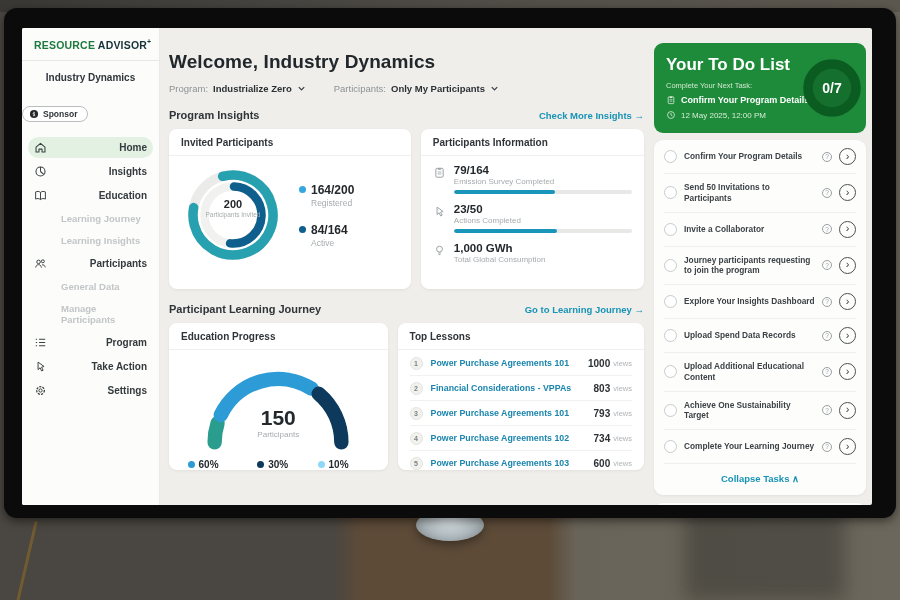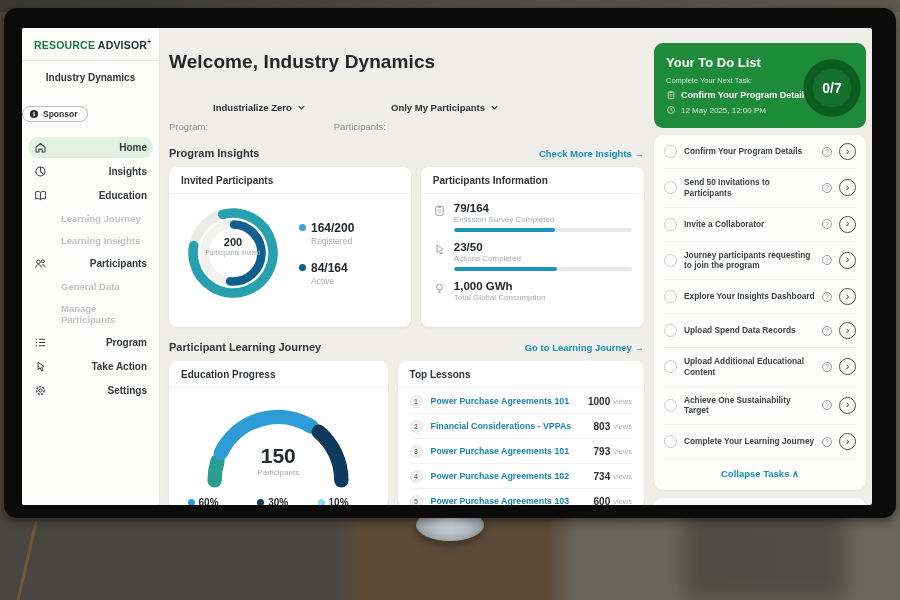--- a/index.html
+++ b/index.html
@@ -34,21 +34,21 @@
   .nav li.main { font-size:10px; font-weight:800; color:#343a3e; }
   .nav li.sub { font-size:9.5px; font-weight:600; color:#c2c6c8; padding-left:33px; }
   .nav li.active { background:#e2f1e2; }
 
   
   .main { flex:1; padding:0 10px 0 9px; min-width:0; }
   .page-title { font-size:19px; font-weight:800; color:#22272b; margin-top:23px; letter-spacing:.1px; }
   .filters { display:flex; align-items:center; margin-top:10px; }
   .fgroup { display:flex; align-items:center; cursor:pointer; }
   .fgroup + .fgroup { margin-left:28px; }
-  .flabel { font-size:9.5px; color:#8d9296;margin-top:38px; }
+  .flabel { font-size:9.5px; color:#8d9296; }
   .fvalue { font-size:9.5px; font-weight:800; color:#2b3034; margin-left:5px; }
   .chev { margin-left:5px; display:inline-block; }
   .chev svg { width:9px; height:9px; display:block; }
   .sectrow { display:flex; justify-content:space-between; align-items:baseline; margin-top:15px; }
   .sectrow.second { margin-top:14px; }
   .secttitle { font-size:11px; font-weight:800; color:#2f3438; }
   .sectlink { font-size:9.5px; font-weight:700; color:#1793b5; cursor:pointer; white-space:nowrap; }
   .cards { display:flex; gap:10px; margin-top:8px; }
   .card { background:#fff; border-radius:8px; box-shadow:0 1px 3px rgba(0,0,0,.06); overflow:hidden; }
   .card-h { padding:8px 12px 7px; border-bottom:1px solid #efefec; font-size:10px; font-weight:800; color:#2f3438; }
@@ -94,21 +94,21 @@
   .rank { width:13px; height:13px; border-radius:50%; background:#f1f1ee; border:1px solid #e3e3df; color:#7d8285;
     font-size:7px; font-weight:700; display:flex; align-items:center; justify-content:center; flex-shrink:0; }
   .ltitle { flex:1; margin-left:8px; font-size:8.8px; font-weight:700; color:#1b85ad; cursor:pointer;
     white-space:nowrap; overflow:hidden; text-overflow:ellipsis; }
   .lviews { font-size:10px; font-weight:800; color:#2c3135; }
   .lsuffix { font-size:7.5px; color:#b0b4b6; margin-left:3px; }
 
   
   .rightcol { width:218px; padding:15px 6px 0 0; flex-shrink:0; }
   .todo-head { position:relative; background:#1e8b3a; border-radius:9px; padding:12px 12px 13px; color:#fff; }
-  .todo-title { font-size:13px; font-weight:800; }
+  .todo-title { font-size:17px; font-weight:800; }
   .todo-sub { font-size:7.5px; color:#cfe8cf; margin-top:6px; }
   .todo-next, .todo-due { display:flex; align-items:center; gap:5px; margin-top:5px; }
   .todo-next .t { font-size:9px; font-weight:800; }
   .todo-due .t { font-size:8px; color:#d6ecd6; }
   .todo-next svg, .todo-due svg { width:10px; height:10px; color:#e4f3e4; flex-shrink:0; }
   .ring-wrap { position:absolute; right:2px; top:13px; width:64px; height:64px; }
   .tasks-panel { background:#fdfdfc; border-radius:9px; margin-top:7px; padding:0 10px; box-shadow:0 1px 3px rgba(0,0,0,.05); }
   .task-row { display:flex; align-items:center; gap:7px; padding:8px 0; border-bottom:1px solid #efefec; }
   .task-check { width:13px; height:13px; border:1.2px solid #c7cbcd; border-radius:50%; flex-shrink:0; cursor:pointer; background:#fff; }
   .task-label { flex:1; font-size:8.3px; font-weight:700; color:#3c4246; line-height:1.3; }

